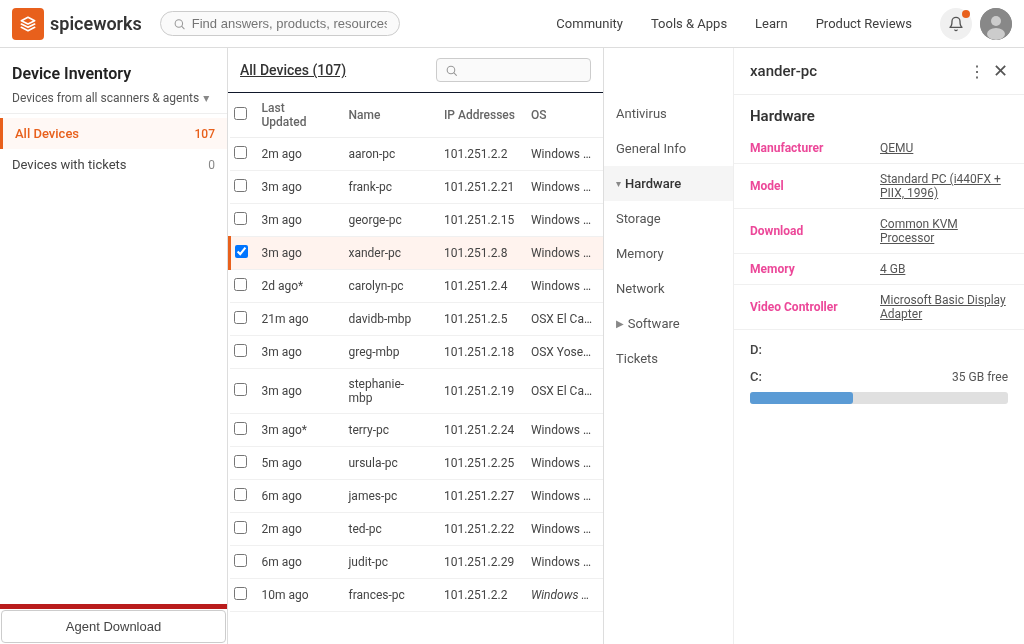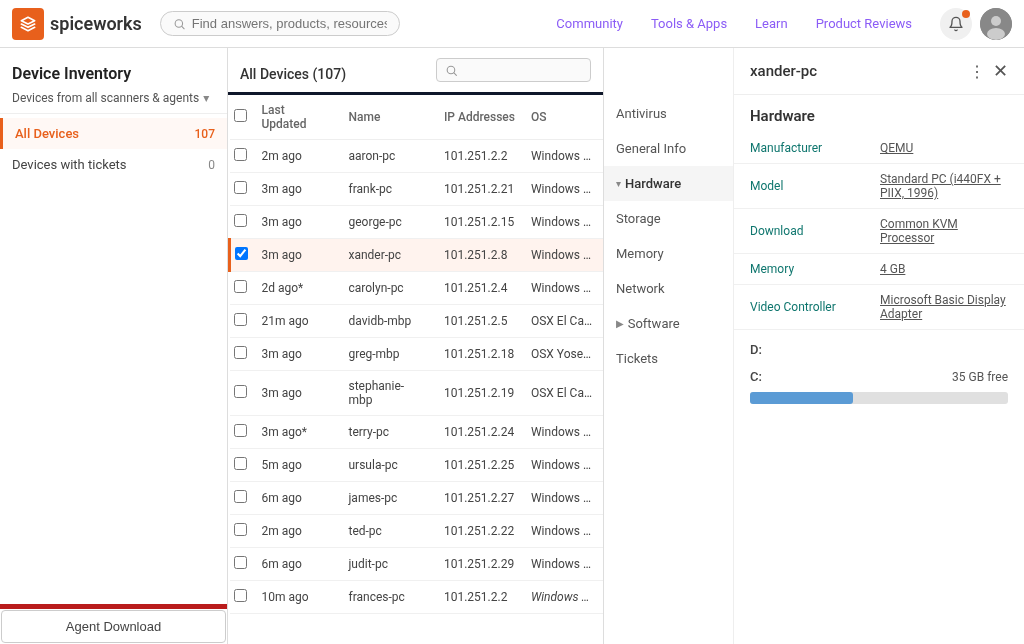--- a/index.html
+++ b/index.html
@@ -13,21 +13,21 @@
     .logo-area { display: flex; align-items: center; gap: 6px; min-width: 140px; }
     .logo-icon { width: 32px; height: 32px; background: #e8601c; border-radius: 4px; display: flex; align-items: center; justify-content: center; }
     .logo-icon svg { width: 20px; height: 20px; }
     .logo-text { font-size: 18px; font-weight: 600; color: #333; }
     .search-bar {
       display: flex; align-items: center; border: 1px solid #ccc; border-radius: 20px;
       padding: 4px 12px; gap: 6px; flex: 0 0 240px; background: #fafafa;
     }
     .search-bar input { border: none; outline: none; background: transparent; font-size: 13px; width: 100%; color: #666; }
     .nav-links { display: flex; align-items: center; gap: 4px; margin-left: auto; }
-    .nav-link { padding: 6px 12px; color: #8b5cf6; font-size: 13px; cursor: pointer; white-space: nowrap; }
+    .nav-link { padding: 6px 12px; color: #404040; font-size: 13px; cursor: pointer; white-space: nowrap; }
     .nav-icons { display: flex; align-items: center; gap: 8px; margin-left: 8px; }
     .bell-btn { width: 32px; height: 32px; border-radius: 50%; background: #f0f0f0; border: none; cursor: pointer; display: flex; align-items: center; justify-content: center; position: relative; }
     .bell-badge { position: absolute; top: 2px; right: 2px; width: 8px; height: 8px; background: #e8601c; border-radius: 50%; }
     .avatar { width: 32px; height: 32px; border-radius: 50%; background: #888; overflow: hidden; cursor: pointer; }
 
     
     .main-layout { display: flex; height: calc(644px - 48px); }
 
     
     .sidebar {
@@ -50,22 +50,22 @@
     .count { font-size: 12px; color: #888; text-align: center; }
     .sidebar-footer { padding: 1px; border-top: 5px solid #b91c1c; }
     .agent-download-btn {
       width: 100%; padding: 8px; border: 1px solid #ccc; background: #fff; border-radius: 4px;
       font-size: 13px; cursor: pointer; color: #444;
     }
 
     
     .device-list-area { flex: 1; display: flex; flex-direction: column; overflow: hidden; background: #fff; border-right: 1px solid #ddd; }
     .device-list-header {
-      display: flex; align-items: flex-end; justify-content: space-between;
-      padding: 10px 12px; border-bottom: 3px solid #0f172a;
+      display: flex; align-items: center; justify-content: space-between;
+      padding: 10px 12px; border-bottom: 1px solid #0f172a; text-decoration: underline;
     }
     .device-count { font-size: 14px; font-weight: 500; }
     .device-search {
       display: flex; align-items: center; border: 1px solid #ccc; border-radius: 4px;
       padding: 4px 8px; gap: 4px; background: #fafafa;
     }
     .device-search input { border: none; outline: none; background: transparent; font-size: 12px; width: 120px; }
 
     .device-table { flex: 1; overflow-y: auto; }
     .device-table table { width: 100%; border-collapse: collapse; }
@@ -100,21 +100,21 @@
       padding: 12px 16px; border-bottom: 1px solid #eee;
     }
     .detail-device-name { font-size: 15px; font-weight: 500; }
     .detail-header-icons { display: flex; gap: 8px; align-items: center; }
     .detail-menu-btn { background: none; border: none; cursor: pointer; font-size: 16px; color: #555; }
     .detail-close-btn { background: none; border: none; cursor: pointer; font-size: 18px; color: #555; }
 
     .detail-section-title { font-size: 15px; font-weight: 600; padding: 12px 16px 8px; }
     .detail-table { width: 100%; border-collapse: collapse; }
     .detail-table tr td { padding: 8px 16px; font-size: 12px; border-bottom: 1px solid #f0f0f0; }
-    .detail-table tr td:first-child { font-weight: 400; color: #0f766e; width: 130px; }
+    .detail-table tr td:first-child { font-weight: 700; color: #ec4899; width: 130px; }
     .detail-table tr td:last-child { color: #555; text-decoration: underline; }
 
     
     .storage-section { padding: 12px 16px; }
     .storage-label { font-size: 13px; font-weight: 500; margin-bottom: 4px; color: #444; }
     .storage-info { font-size: 12px; color: #555; margin-bottom: 4px; }
     .storage-bar-container { background: #e0e0e0; border-radius: 3px; height: 12px; width: 100%; margin-top: 4px; }
     .storage-bar-fill { background: #5b9bd5; height: 100%; border-radius: 3px; }
 
     .detail-body { flex: 1; overflow-y: auto; }

